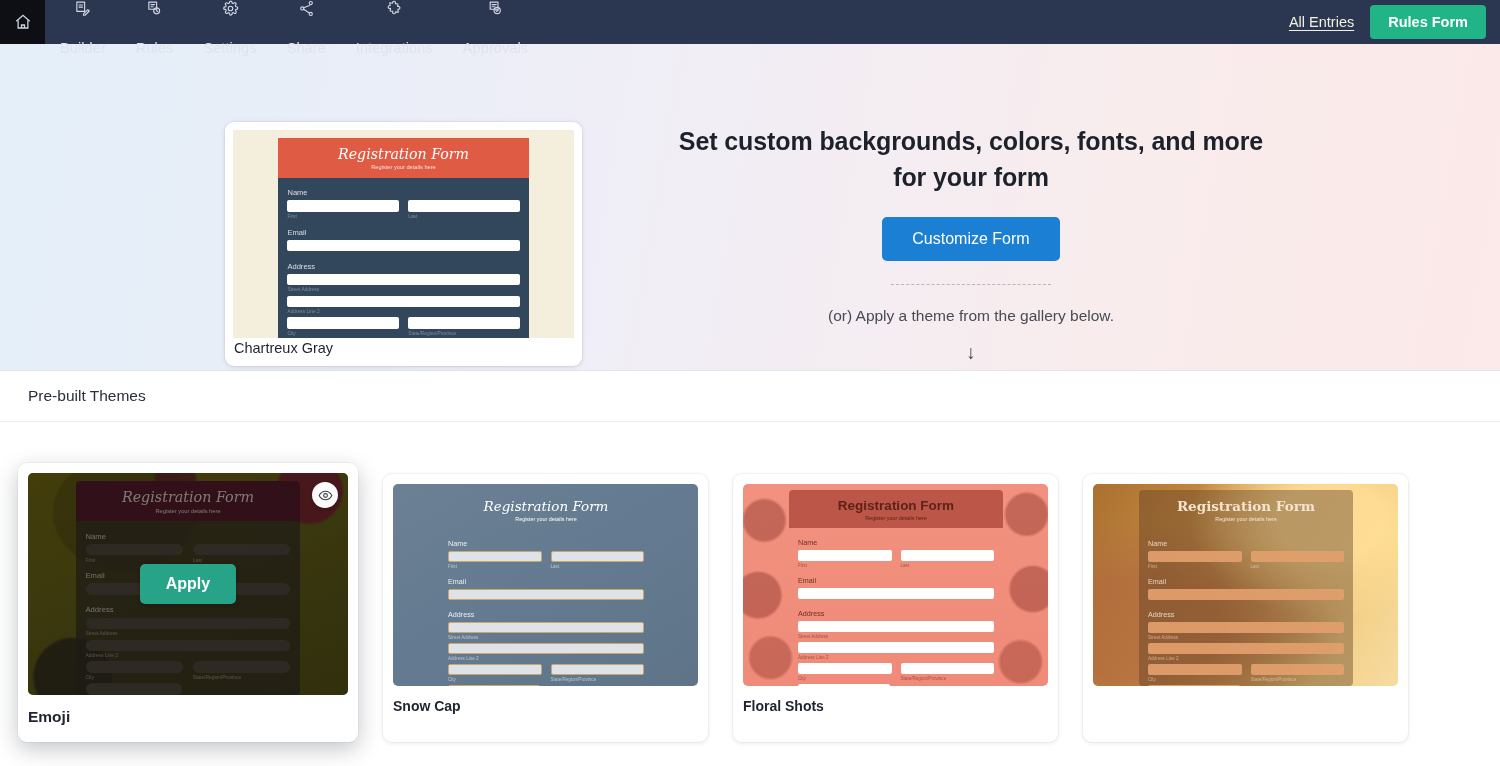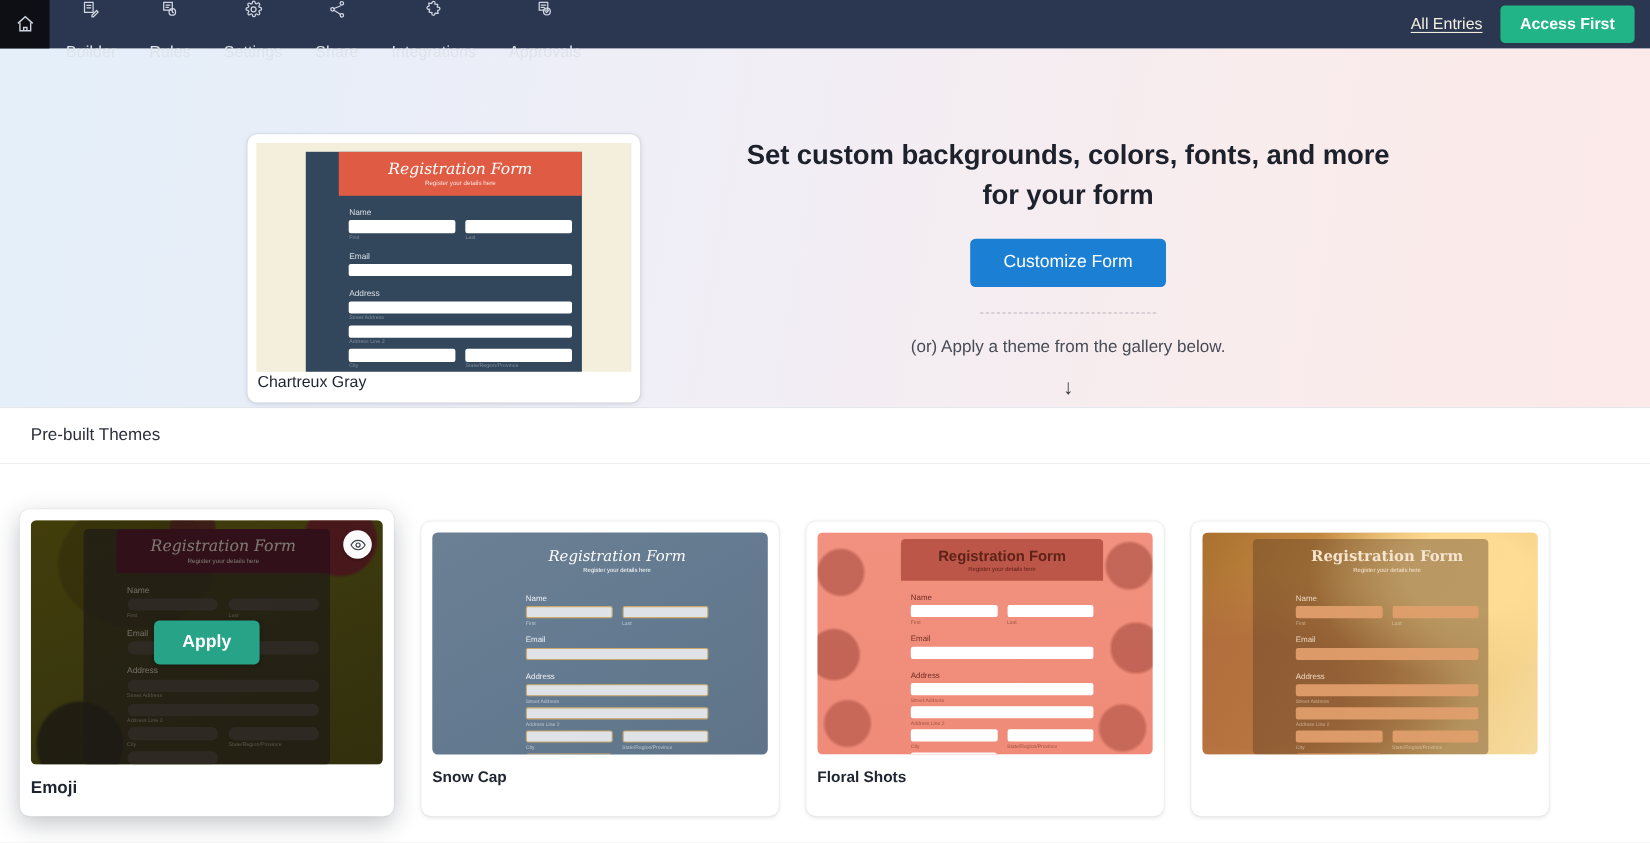--- a/index.html
+++ b/index.html
@@ -71,21 +71,21 @@
   .preview-frame {
     position: absolute; left: 8px; top: 8px; right: 8px; height: 208px;
     background: #f4eedc; overflow: hidden;
   }
   .preview-name {
     position: absolute; left: 9px; bottom: 10px;
     font-size: 14.5px; color: #1e2430; font-weight: 400;
   }
 
   
-  .miniform { position: absolute; overflow: hidden; padding-left: 30px; }
+  .miniform { position: absolute; overflow: hidden; }
   .mf-head { text-align: center; padding: 7px 0 6px; }
   .mf-title { font-family: "DejaVu Serif", serif; font-style: italic; color: #fff; }
   .mf-sub { color: rgba(255,255,255,.8); }
   .mf-body { padding: 6px 8px 0; }
   .mf-label { margin: 5px 0 3px; opacity: .88; }
   .mf-hint { margin: 2px 0 4px; opacity: .55; }
   .mf-in { height: 12px; border-radius: 2px; }
   .mf-row { display: flex; gap: 10px; }
   .mf-row > div { flex: 1; }
 
@@ -265,21 +265,21 @@
               <path d="M7 9.5h4"></path>
               <path d="M14.4 19.2a4.4 4.4 0 1 0 0-8.8 4.4 4.4 0 0 0 0 8.8z"></path>
               <path d="M12.6 14.9l1.3 1.3 2.3-2.4"></path>
             </svg>
           </span>
           <span>Approvals</span>
         </div>
       </div>
     <div class="nav-right">
       <span class="all-entries">All Entries</span>
-      <button class="access-form">Access First</button>
+      <button class="access-form">Rules Form</button>
     </div>
   </div>
 
   <div class="hero">
 
     <div class="preview-card">
       <div class="preview-frame">
         <div id="current-miniform">
             <div class="miniform" style="left: 45px; top: 8px; width: 251px; height: 210px; background: rgb(50, 71, 92); border-radius: 0px;">
               <div class="mf-head" style="background: rgb(224, 91, 67); padding: 8.4px 0px 7.35px;">

